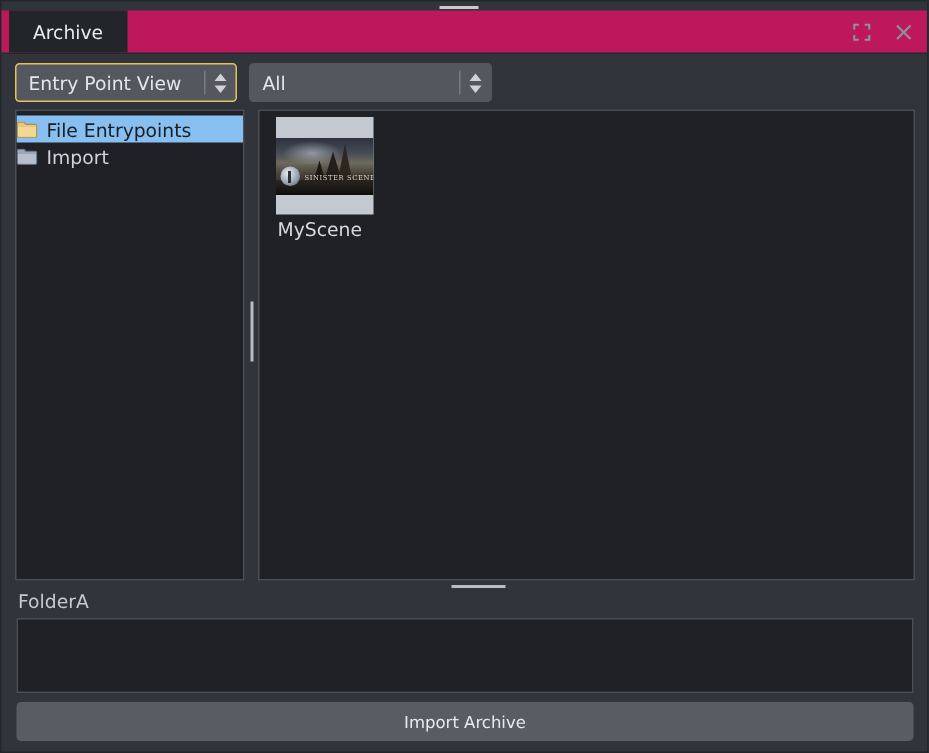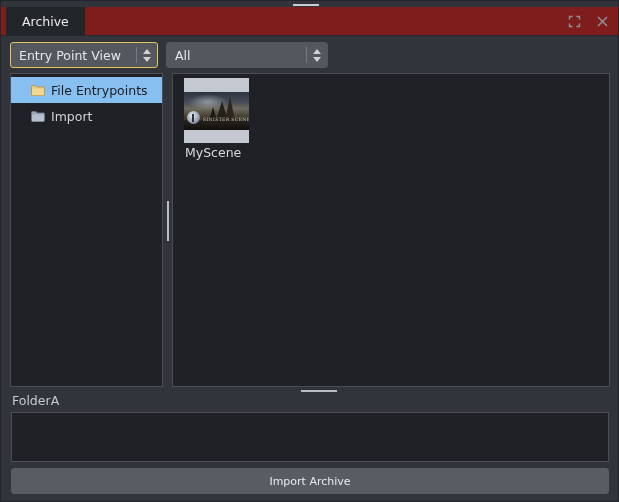--- a/index.html
+++ b/index.html
@@ -35,21 +35,21 @@
     background: #c7cbd0;
   }
 
   
   .tabbar {
     position: absolute;
     left: 0;
     top: 6px;
     right: 0;
     height: 28px;
-    background: #7f1d1d;
+    background: #be185d;
     border-bottom: 1px solid #26292e;
   }
   .tab {
     position: absolute;
     left: 5px;
     top: 0;
     height: 28px;
     padding: 0 16px;
     display: flex;
     align-items: center;
@@ -151,24 +151,23 @@
     height: 314px;
     background: #1f2126;
     border: 1px solid #4a4f56;
     box-sizing: border-box;
     overflow: hidden;
   }
   .tree {
     padding: 3px 0 0 0;
   }
   .tree-item {
-    height: 26px;
-    display: flex;
-    align-items: center;
-    padding-left: 20px;
+    height: 18px;
+    display: flex;
+    align-items: center;
     font-size: 12.5px;
     color: #cfd3d8;
     white-space: nowrap;
   }
   .tree-item.selected {
     background: #86bff0;
     color: #1a1d21;
   }
   .folder-icon {
     width: 14px;

